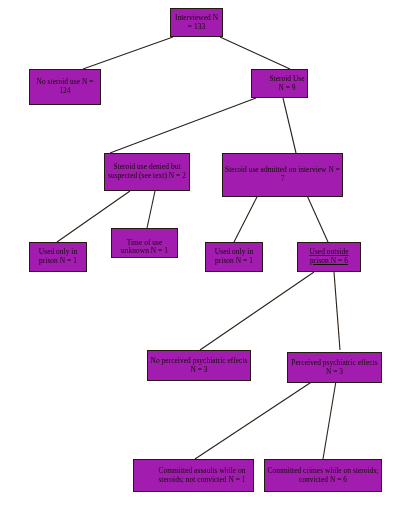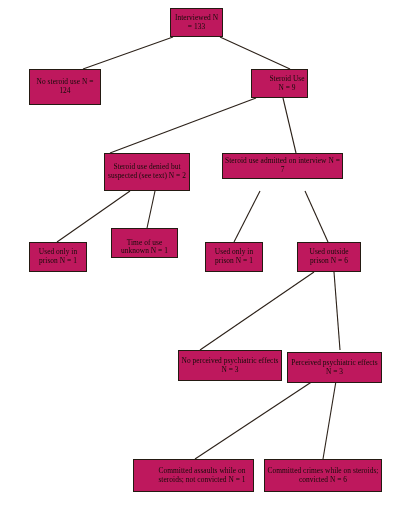--- a/index.html
+++ b/index.html
@@ -19,21 +19,21 @@
     position: absolute;
     left: 0;
     top: 0;
     width: 393px;
     height: 506px;
   }
   .node {
     position: absolute;
     box-sizing: border-box;
     border: 1px solid #241a12;
-    background: #be185d;
+    background: #a21caf;
     color: #140d08;
     display: flex;
     align-items: center;
     justify-content: center;
     text-align: center;
     line-height: 1.18;
     font-size: 7.4px;
     letter-spacing: 0.05px;
     padding: 1px 2px;
     z-index: 2;
@@ -64,36 +64,36 @@
       </div>
       <div class="node" style="left: 29px; top: 69px; width: 72px; height: 36px; border-color: rgb(36, 26, 18);">
         <span>No steroid use N = 124</span>
       </div>
       <div class="node" style="left: 251px; top: 69px; width: 57px; height: 29px; border-color: rgb(36, 26, 18); padding-left: 17px;">
         <span>Steroid Use N = 9</span>
       </div>
       <div class="node" style="left: 104px; top: 153px; width: 86px; height: 38px; border-color: rgb(36, 26, 18); align-items: center;">
         <span>Steroid use denied but suspected (see text) N = 2</span>
       </div>
-      <div class="node" style="left: 222px; top: 153px; width: 121px; height: 26px; border-color: rgb(36, 26, 18);">
+      <div class="node" style="left: 222px; top: 153px; width: 121px; height: 44px; border-color: rgb(36, 26, 18);">
         <span>Steroid use admitted on interview N = 7</span>
       </div>
       <div class="node" style="left: 29px; top: 242px; width: 58px; height: 30px; border-color: rgb(36, 26, 18);">
         <span>Used only in prison N = 1</span>
       </div>
       <div class="node" style="left: 111px; top: 228px; width: 67px; height: 30px; border-color: rgb(36, 26, 18); align-items: flex-end;">
         <span>Time of use unknown N = 1</span>
       </div>
       <div class="node" style="left: 205px; top: 242px; width: 58px; height: 30px; border-color: rgb(36, 26, 18);">
         <span>Used only in prison N = 1</span>
       </div>
-      <div class="node" style="left: 297px; top: 242px; width: 64px; height: 30px; border-color: rgb(36, 26, 18);">
+      <div class="node" style="left: 297px; top: 242px; width: 64px; height: 30px; border-color: rgb(36, 26, 18); text-decoration: underline;">
         <span>Used outside prison N = 6</span>
       </div>
-      <div class="node" style="left: 147px; top: 350px; width: 104px; height: 31px; border-color: rgb(36, 26, 18); margin-left: 31px;">
+      <div class="node" style="left: 147px; top: 350px; width: 104px; height: 31px; border-color: rgb(36, 26, 18);">
         <span>No perceived psychiatric effects N = 3</span>
       </div>
       <div class="node" style="left: 287px; top: 352px; width: 95px; height: 31px; border-color: rgb(36, 26, 18);">
         <span>Perceived psychiatric effects N = 3</span>
       </div>
       <div class="node" style="left: 133px; top: 459px; width: 121px; height: 33px; border-color: rgb(36, 26, 18); padding-left: 19px;">
         <span>Committed assaults while on steroids; not convicted N = 1</span>
       </div>
       <div class="node" style="left: 264px; top: 459px; width: 118px; height: 33px; border-color: rgb(36, 26, 18);">
         <span>Committed crimes while on steroids; convicted N = 6</span>

